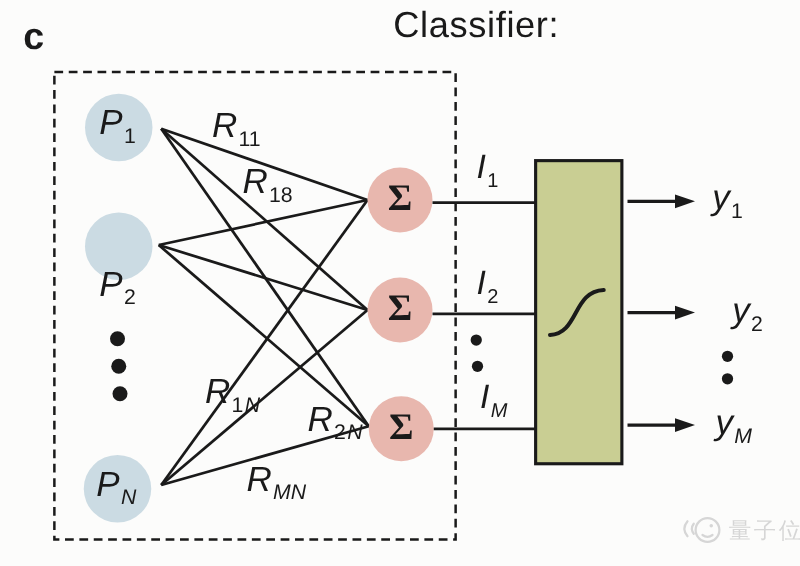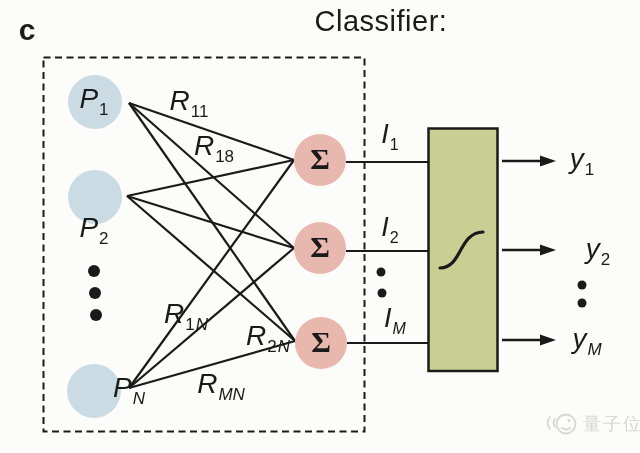--- a/index.html
+++ b/index.html
@@ -110,21 +110,21 @@
       <path d="M 562 428 q 4 3 8 0"></path>
     </g>
   </svg>
 
   <div class="lbl panel-lbl" style="left:27px; top:30px;">c</div>
 
   <div class="lbl title-lbl" style="left:381px; top:21px;">Classifier:</div>
 
   <div class="lbl" style="left:94px; top:101px;"><span class="it">P</span><span class="sub">1</span></div>
   <div class="lbl" style="left:94px; top:196px;margin-top:34px;"><span class="it">P</span><span class="sub">2</span></div>
-  <div class="lbl" style="left:93px; top:390px;margin-left:36px;"><span class="it">P</span><span class="sub it">N</span></div>
+  <div class="lbl" style="left:93px; top:390px;"><span class="it">P</span><span class="sub it">N</span></div>
 
   <div class="lbl sigma-lbl" style="left:320px; top:160px;">Σ</div>
   <div class="lbl sigma-lbl" style="left:320px; top:248px;">Σ</div>
   <div class="lbl sigma-lbl" style="left:321px; top:343px;">Σ</div>
 
   <div class="lbl" style="left:189px; top:103px;text-align:center;"><span class="it">R</span><span class="sub">11</span></div>
   <div class="lbl" style="left:214px; top:148px;"><span class="it">R</span><span class="sub">18</span></div>
   <div class="lbl" style="left:146px; top:316px;margin-left:40px;"><span class="it">R</span><span class="sub">1</span><span class="sub it">N</span></div>
   <div class="lbl" style="left:232px; top:338px;margin-left:36px;"><span class="it">R</span><span class="sub">2</span><span class="sub it">N</span></div>
   <div class="lbl" style="left:221px; top:386px;"><span class="it">R</span><span class="sub it">MN</span></div>

